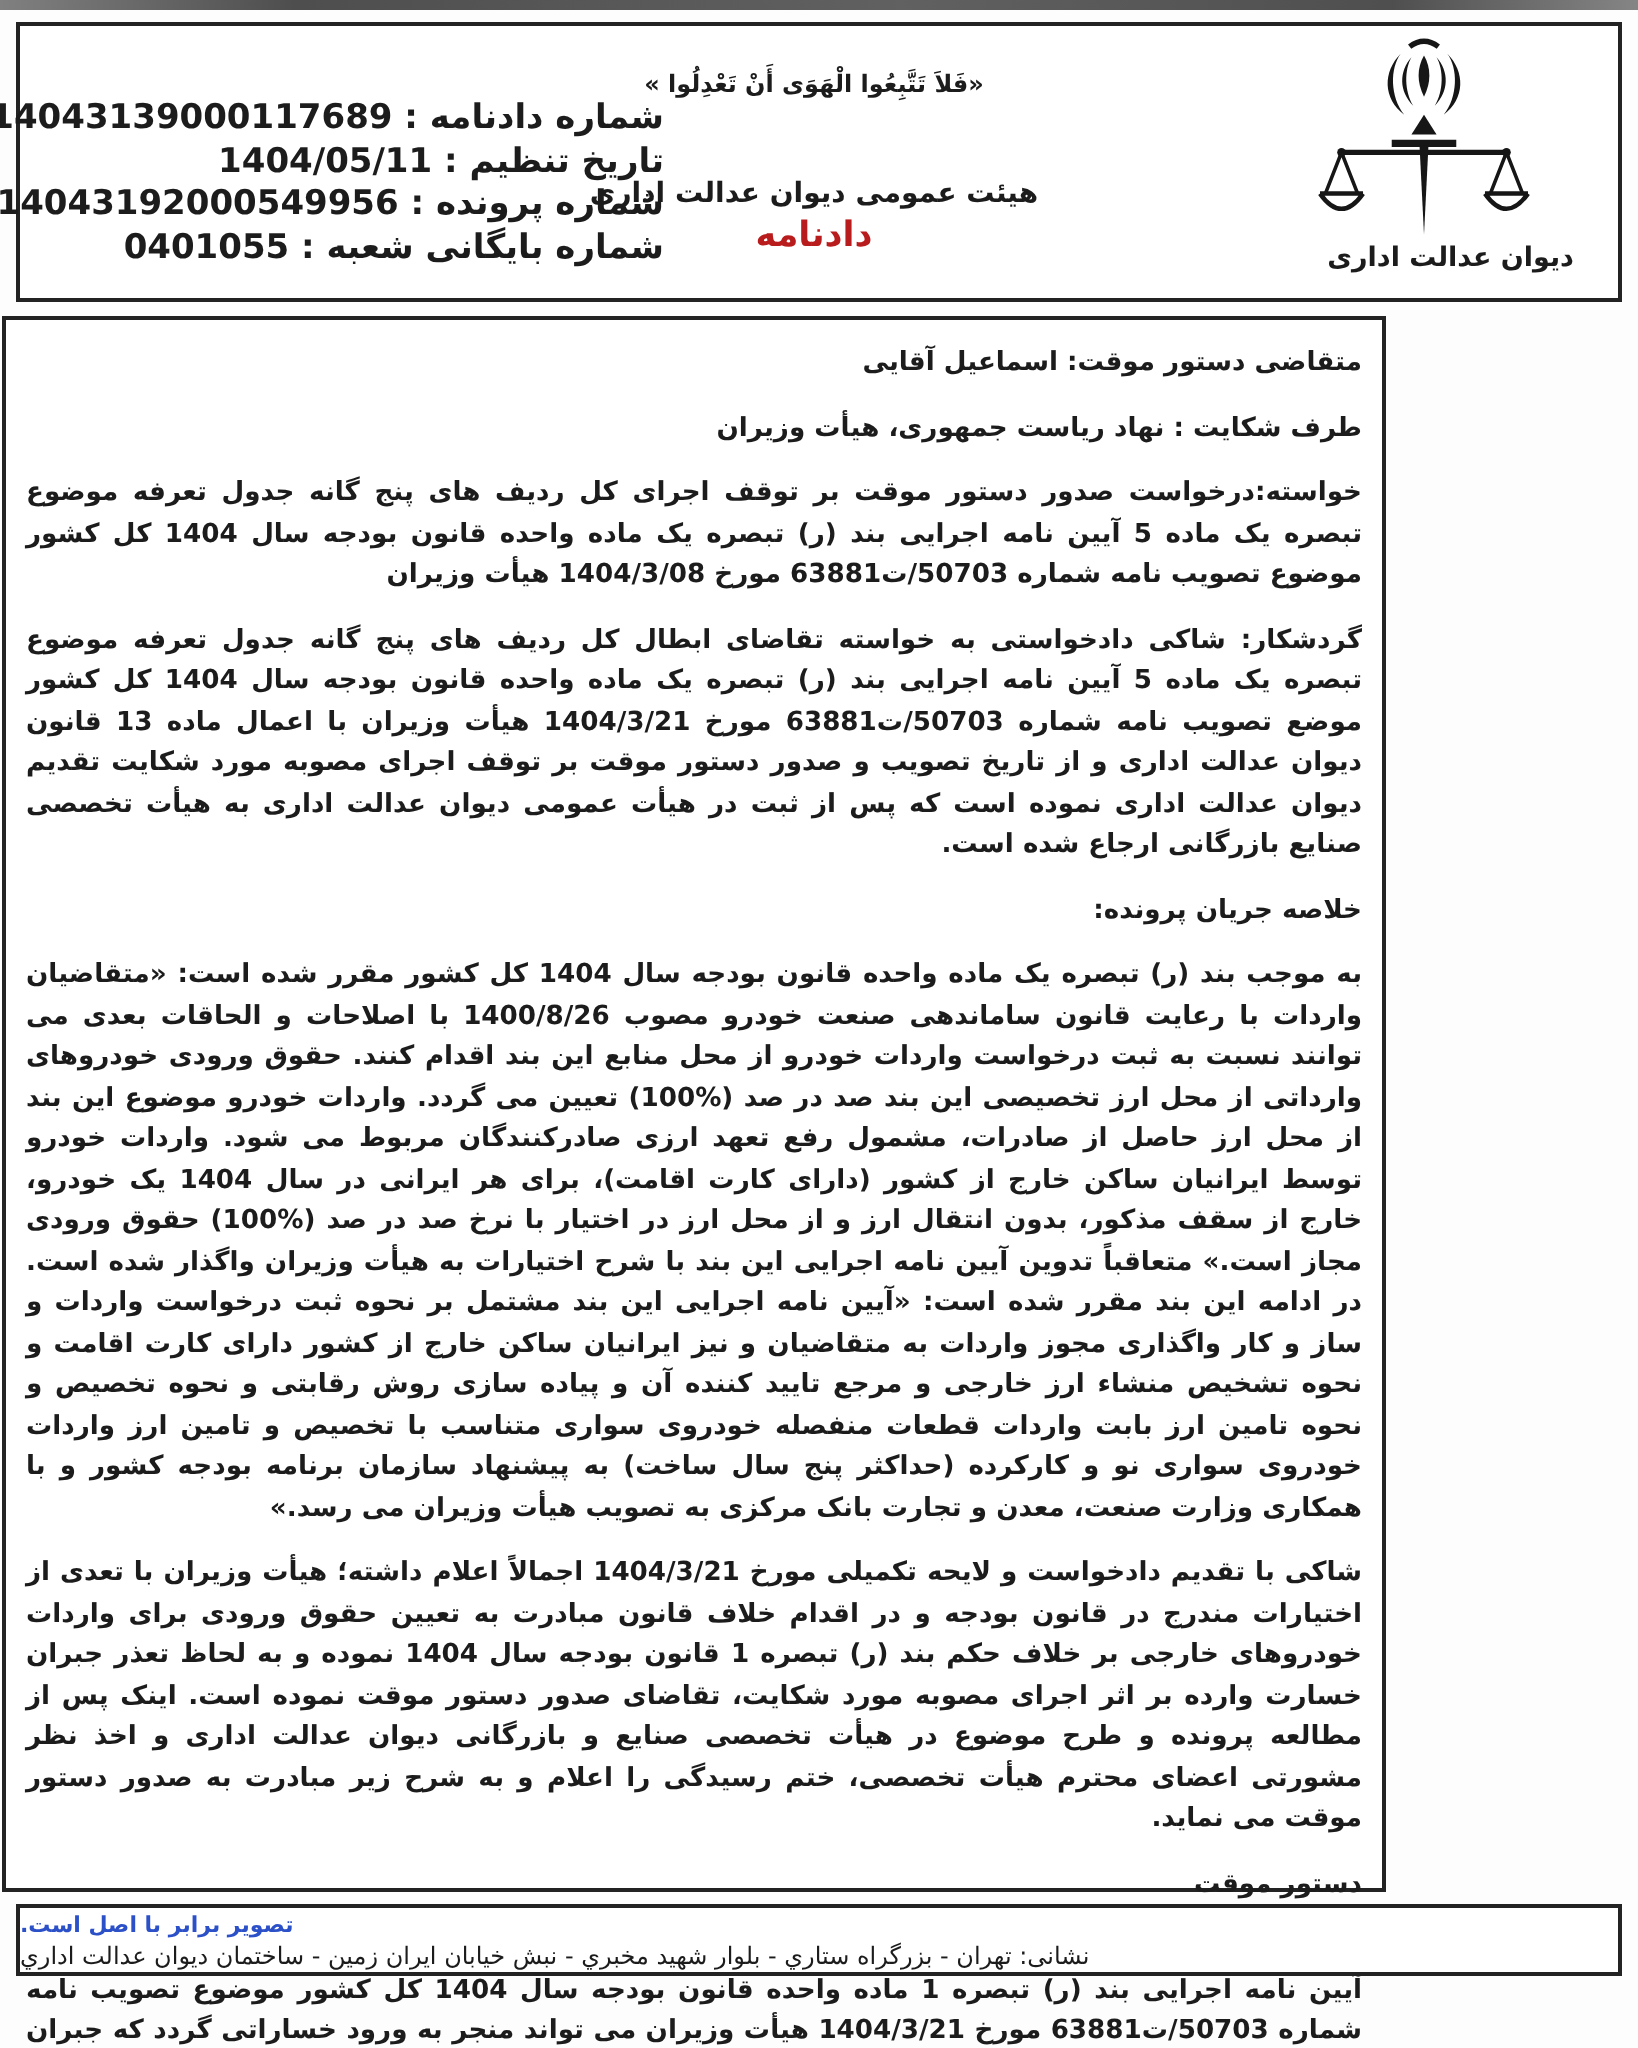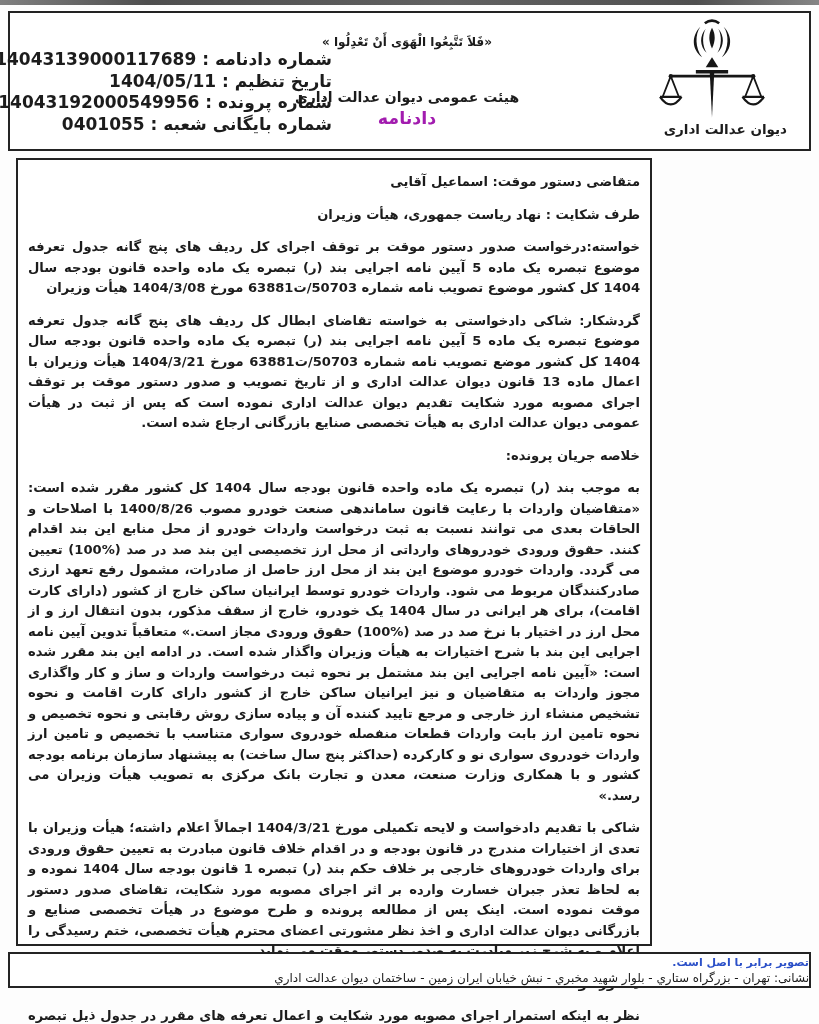--- a/index.html
+++ b/index.html
@@ -27,48 +27,48 @@
   .logo-wrap {
     position: absolute; top: 4px; right: 22px; width: 150px; 
   }
   .logo-wrap svg { display: block; margin: 0 auto; }
   .logo-caption { font-weight: bold; font-size: 13.5px; margin-top: 0px; white-space: nowrap; }
   .center-col {
     position: absolute; top: 0; right: 237px; width: 330px; text-align: center;
   }
   .verse { font-weight: bold; font-size: 12px; margin-top: 22px; }
   .org-title { font-weight: bold; font-size: 14px; margin-top: 40px; }
-  .doc-type { font-weight: bold; font-size: 17.5px; margin-top: 3px; color: #a21caf; }
+  .doc-type { font-weight: bold; font-size: 17.5px; margin-top: 3px; color: #b91c1c; }
   .meta-block {
     position: absolute; top: 36px; left: 22px; width: 300px;
     text-align: right; font-weight: bold; font-size: 17px; line-height: 21.5px;
     white-space: nowrap;
   }
   .meta-row span { unicode-bidi: embed; }
   
   .main-box {
-    position: absolute; left: 16px; top: 158px; width: 636px; height: 788px;
+    position: absolute; left: 1px; top: 158px; width: 692px; height: 788px;
     border: 2px solid #232323; background: #fff;
   }
   .main-content {
     padding: 12px 10px 0 10px;
     font-size: 13.1px; font-weight: bold; line-height: 20.5px;
     text-align: justify;
   }
   .main-content p { margin: 0 0 12px 0; }
   .line-right { text-align: right; }
   .heading-right { text-align: right; margin-bottom: 9px; }
   .heading-center { text-align: right; margin: 2px 0 10px 0; }
   .signer { text-align: center; margin-top: 4px; }
   .signer-title { margin-bottom: 16px; }
   
   .footer-box {
     position: absolute; left: 8px; top: 952px; width: 803px; height: 36px;
     border: 2px solid #232323; background: #fff;
-    text-align: right; padding-top: 2px;
+    text-align: left; padding-top: 2px;
   }
   .certified { color: #2b50c8; font-weight: bold; font-size: 11px; line-height: 14px; }
   .address { font-weight: normal; font-size: 12px; line-height: 16px; }
 </style>
 </head>
 <body>
 
 <div class="page">
   <div class="scan-top"></div>
 

